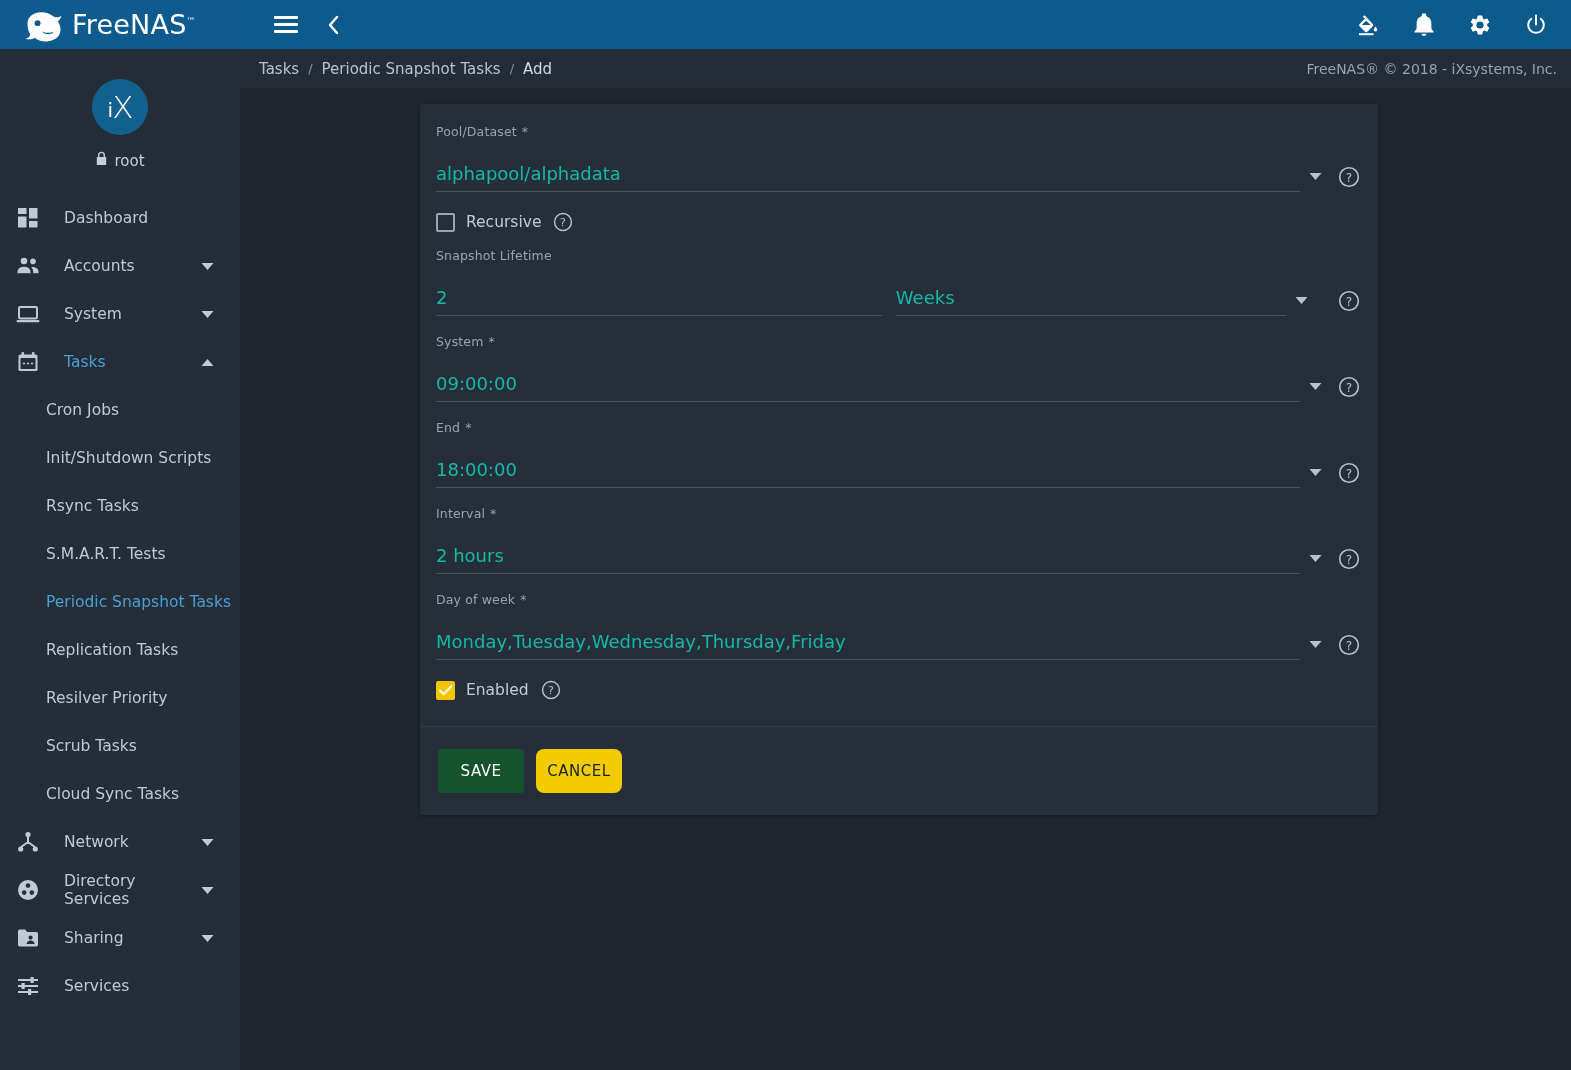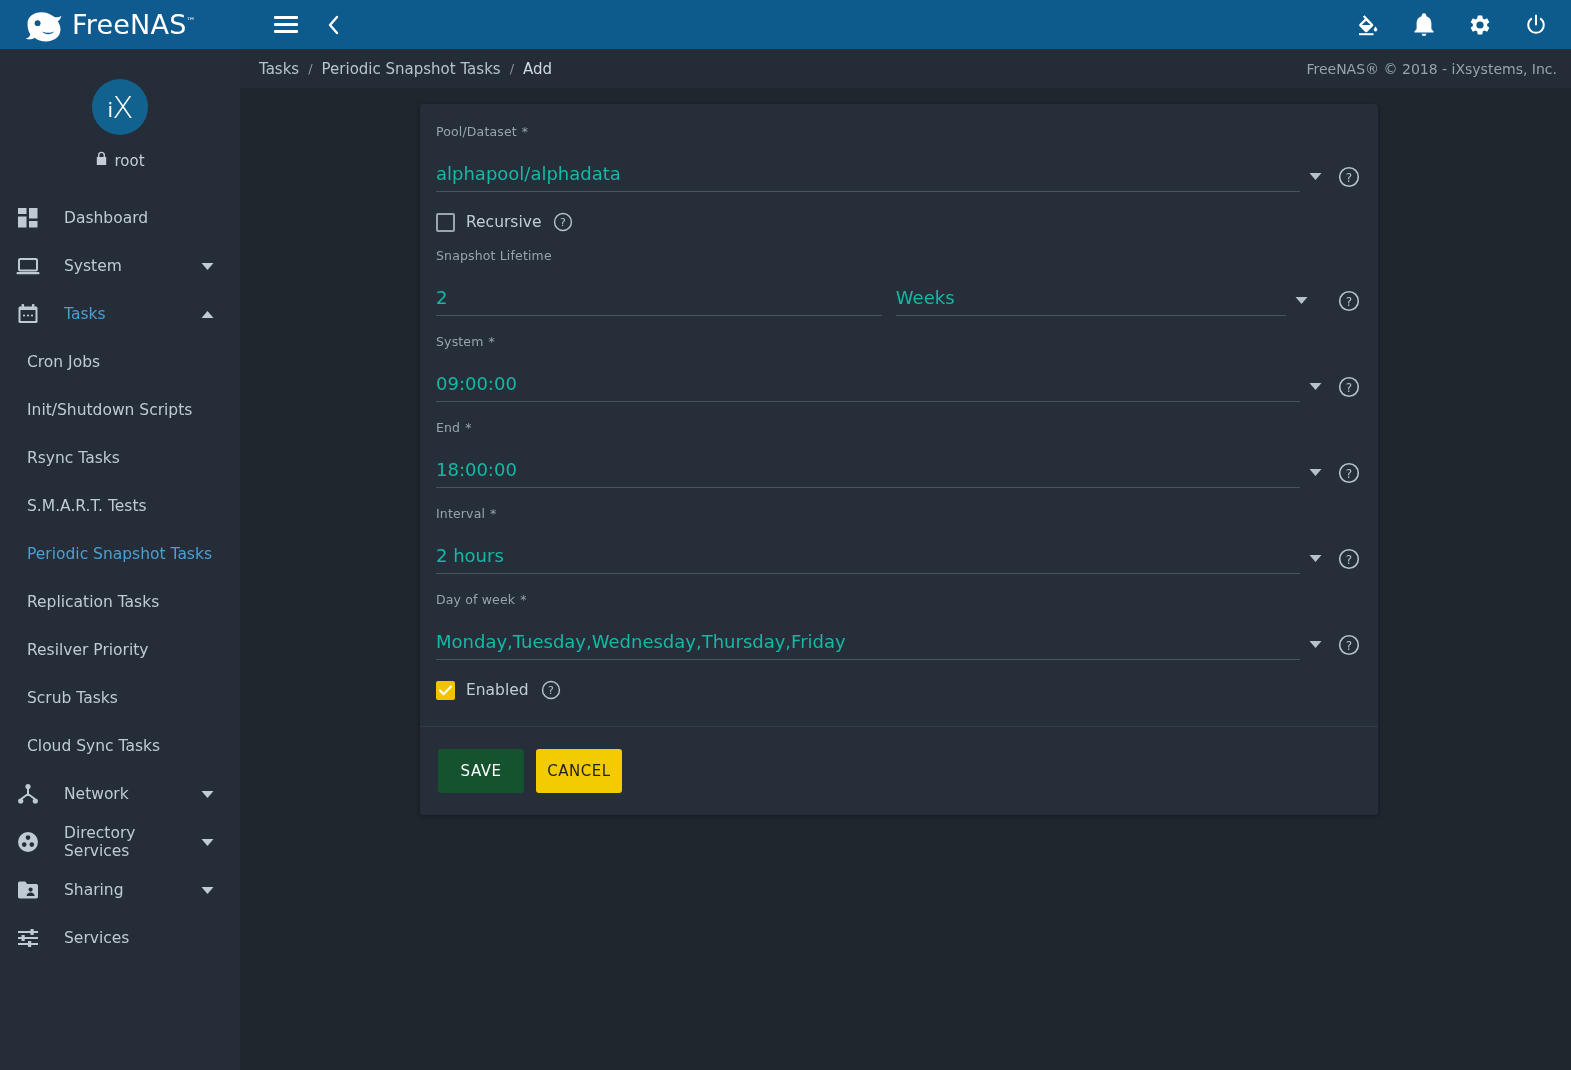--- a/index.html
+++ b/index.html
@@ -61,21 +61,21 @@
   .navitem {
     display: flex; align-items: center; height: 48px;
     padding-left: 12px; cursor: pointer; color: #c0cad3; font-size: 15.5px;
   }
   .navicon { width: 32px; min-width: 32px; display: flex; align-items: center; justify-content: center; margin-right: 20px; }
   .navlabel { flex: 1; }
   .navcaret { margin-right: 26px; display: flex; align-items: center; }
   .navitem.active .navlabel { color: #4a9fd4; }
   .subitem {
     display: flex; align-items: center; height: 48px;
-    padding-left: 27px; cursor: pointer; color: #c0cad3; font-size: 15.5px;
+    padding-left: 46px; cursor: pointer; color: #c0cad3; font-size: 15.5px;
   }
   .subitem.active { color: #4a9fd4; }
 
   
   .content { position: absolute; top: 88px; left: 240px; width: 1331px; height: 982px; background: #1f262e; }
   .card {
     position: absolute; left: 180px; top: 16px; width: 958px;
     background: #262f39; border-radius: 3px;
     box-shadow: 0 1px 4px rgba(0,0,0,.35);
   }
@@ -109,21 +109,21 @@
   .cbox.checked { background: #f2c400; border-color: #f2c400; }
   .check-label { color: #c2ccd4; font-size: 15.5px; margin-left: 11px; }
 
   .card-divider { height: 1px; background: #323c47; margin-top: 14px; }
   .card-actions { padding: 22px 0 22px 18px; display: flex; gap: 12px; }
   .btn {
     border: none; border-radius: 3px; font-family: inherit; font-size: 15px;
     letter-spacing: .5px; cursor: pointer; padding: 13px 0; width: 86px; text-align: center;
   }
   .btn-save { background: #14532d; color: #fff; }
-  .btn-cancel { background: #f2cc00; color: #1c2229; }
+  .btn-cancel { background: #f2cc00; color: #1c2229; border-radius: 8px; }
 </style>
 </head>
 <body>
 
 <div class="topbar">
   <div class="brand">
     <span class="brand-logo">
       <svg viewBox="0 0 48 36" width="44" height="34">
         <path fill="#ffffff" d="M6 16c0-7 7-12 15-12 6 0 10 2 14 5 2 1 5 1 8-1-1 3-2 5-4 6 2 3 3 6 3 9 0 8-7 13-16 13-5 0-9-1-12-4-3 2-7 2-10 1 3-1 5-3 5-5-2-3-3-7-3-12z"></path>
         <circle cx="17" cy="16" r="3.2" fill="#0f5a8e"></circle>
@@ -206,20 +206,36 @@
         <svg width="22" height="22" viewBox="0 0 22 22">
             <rect x="1" y="1" width="8.5" height="6" fill="#c0cad3"></rect>
             <rect x="12" y="1" width="8.5" height="10.5" fill="#c0cad3"></rect>
             <rect x="1" y="9.5" width="8.5" height="11" fill="#c0cad3"></rect>
             <rect x="12" y="14" width="8.5" height="6.5" fill="#c0cad3"></rect>
           </svg>
       </span>
       <span class="navlabel">Dashboard</span>
     </div>
 
+    <div class="navitem">
+      <span class="navicon">
+        <svg width="24" height="22" viewBox="0 0 24 22">
+            <circle cx="8" cy="6" r="3.3" fill="#c0cad3"></circle>
+            <circle cx="17" cy="6.4" r="2.8" fill="#c0cad3"></circle>
+            <path fill="#c0cad3" d="M1.5 17c0-3.3 2.9-5.2 6.5-5.2s6.5 1.9 6.5 5.2v1.3H1.5z"></path>
+            <path fill="#c0cad3" d="M16.5 11.9c3.1 0 6 1.6 6 4.6v1.8h-5.3V17c0-2-.8-3.6-2.1-4.7a8 8 0 0 1 1.4-.4z"></path>
+          </svg>
+      </span>
+      <span class="navlabel">Accounts</span>
+      <span class="navcaret">
+        <svg width="13" height="9" viewBox="0 0 13 9">
+            <path d="M0.5 1 L6.5 8 L12.5 1 Z" fill="#c0cad3"></path>
+          </svg>
+      </span>
+    </div>
 
     <div class="navitem">
       <span class="navicon">
         <svg width="24" height="20" viewBox="0 0 24 20">
             <rect x="3" y="3" width="18" height="11.5" rx="1.2" fill="none" stroke="#c0cad3" stroke-width="2"></rect>
             <rect x="0.5" y="16" width="23" height="2.2" rx="1" fill="#c0cad3"></rect>
           </svg>
       </span>
       <span class="navlabel">System</span>
       <span class="navcaret">

